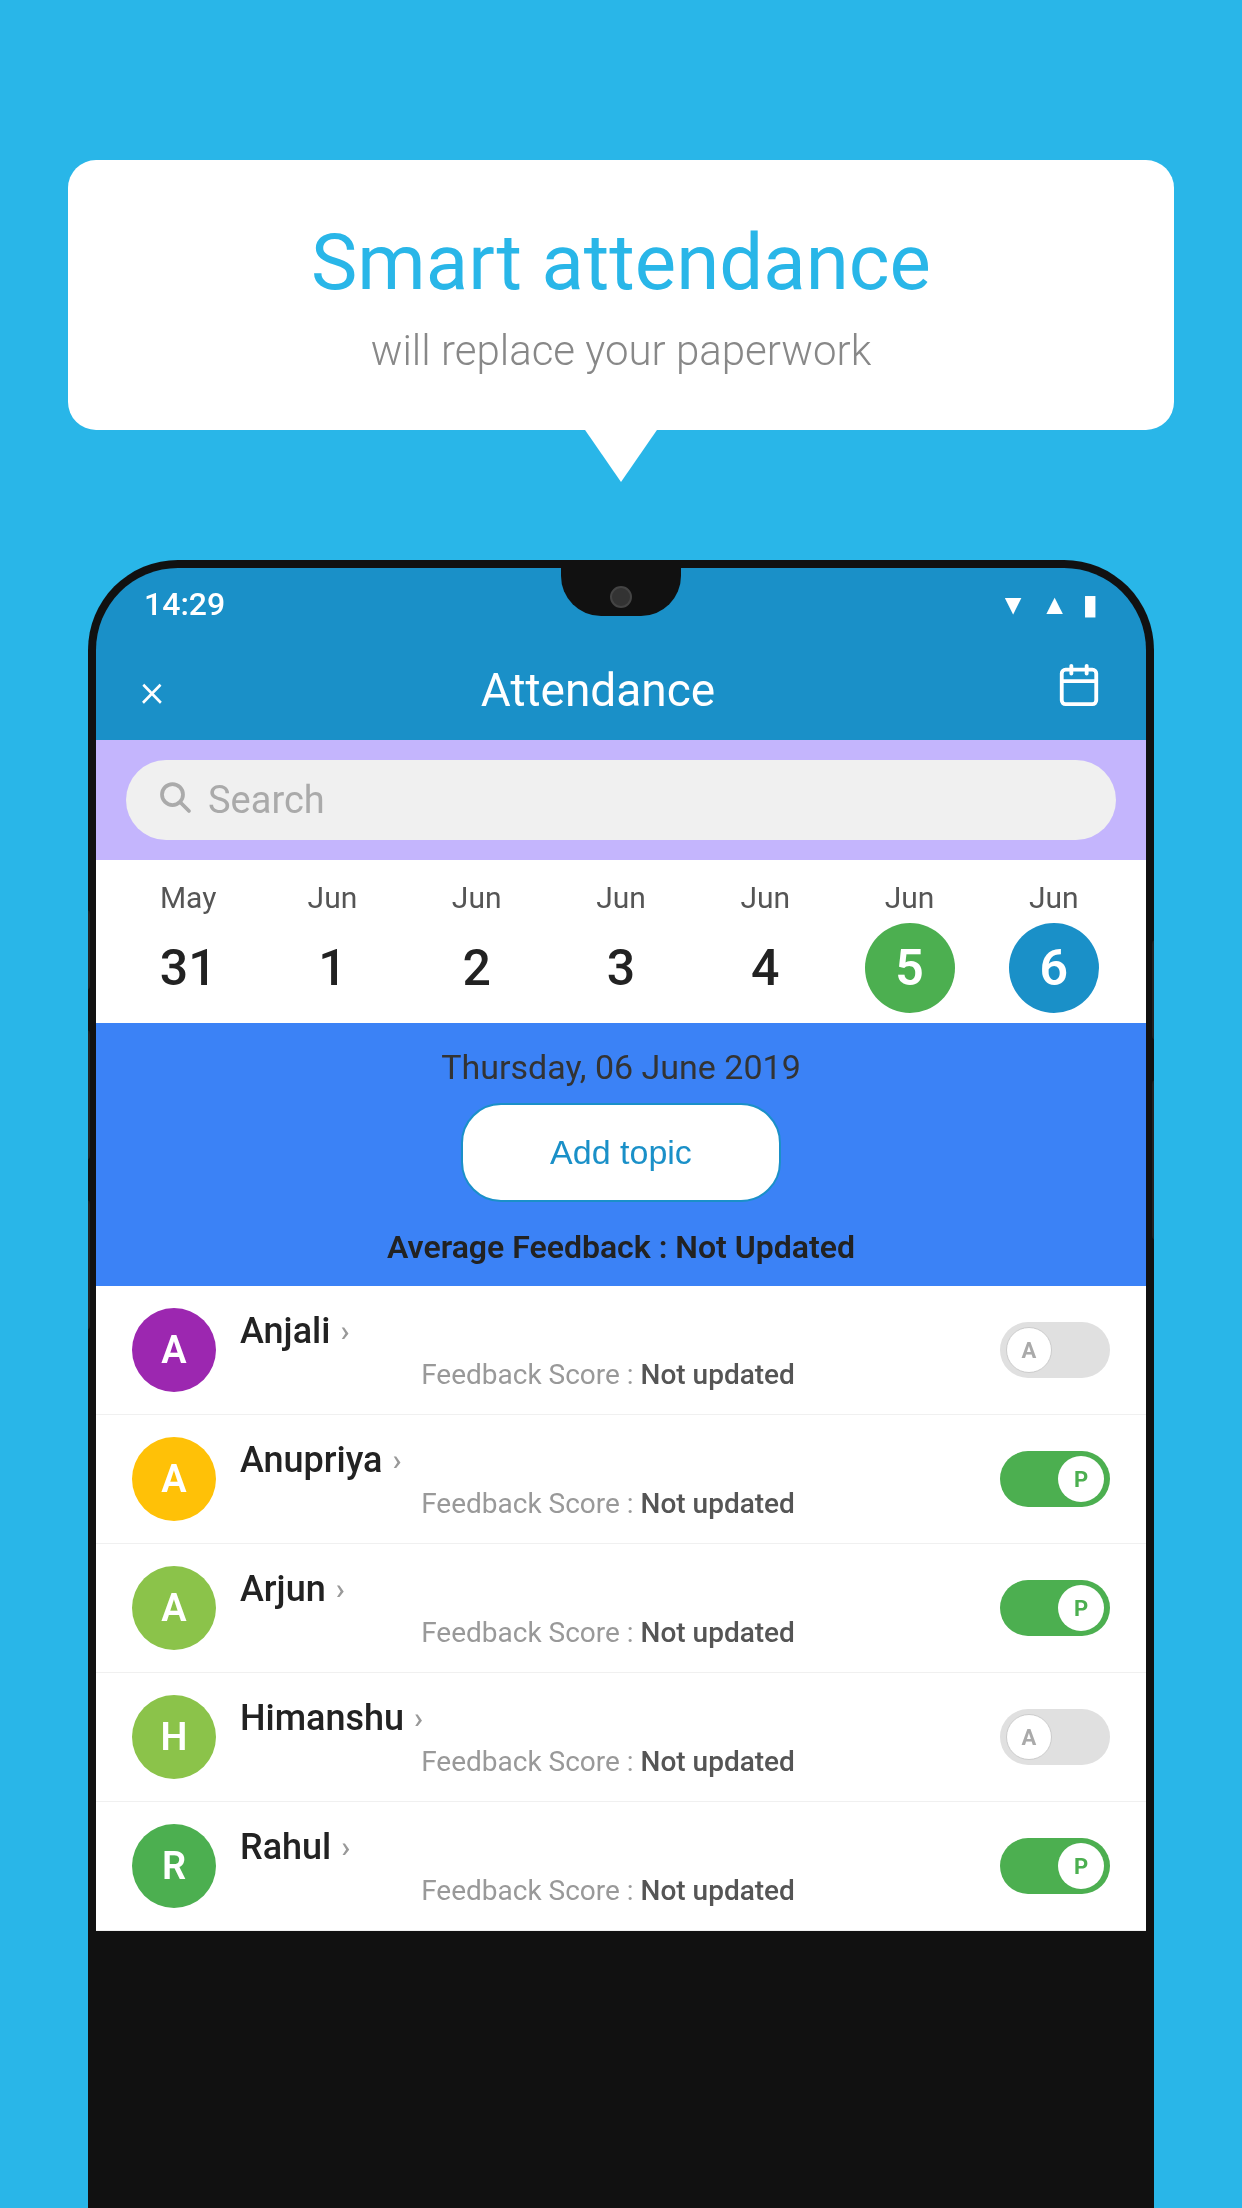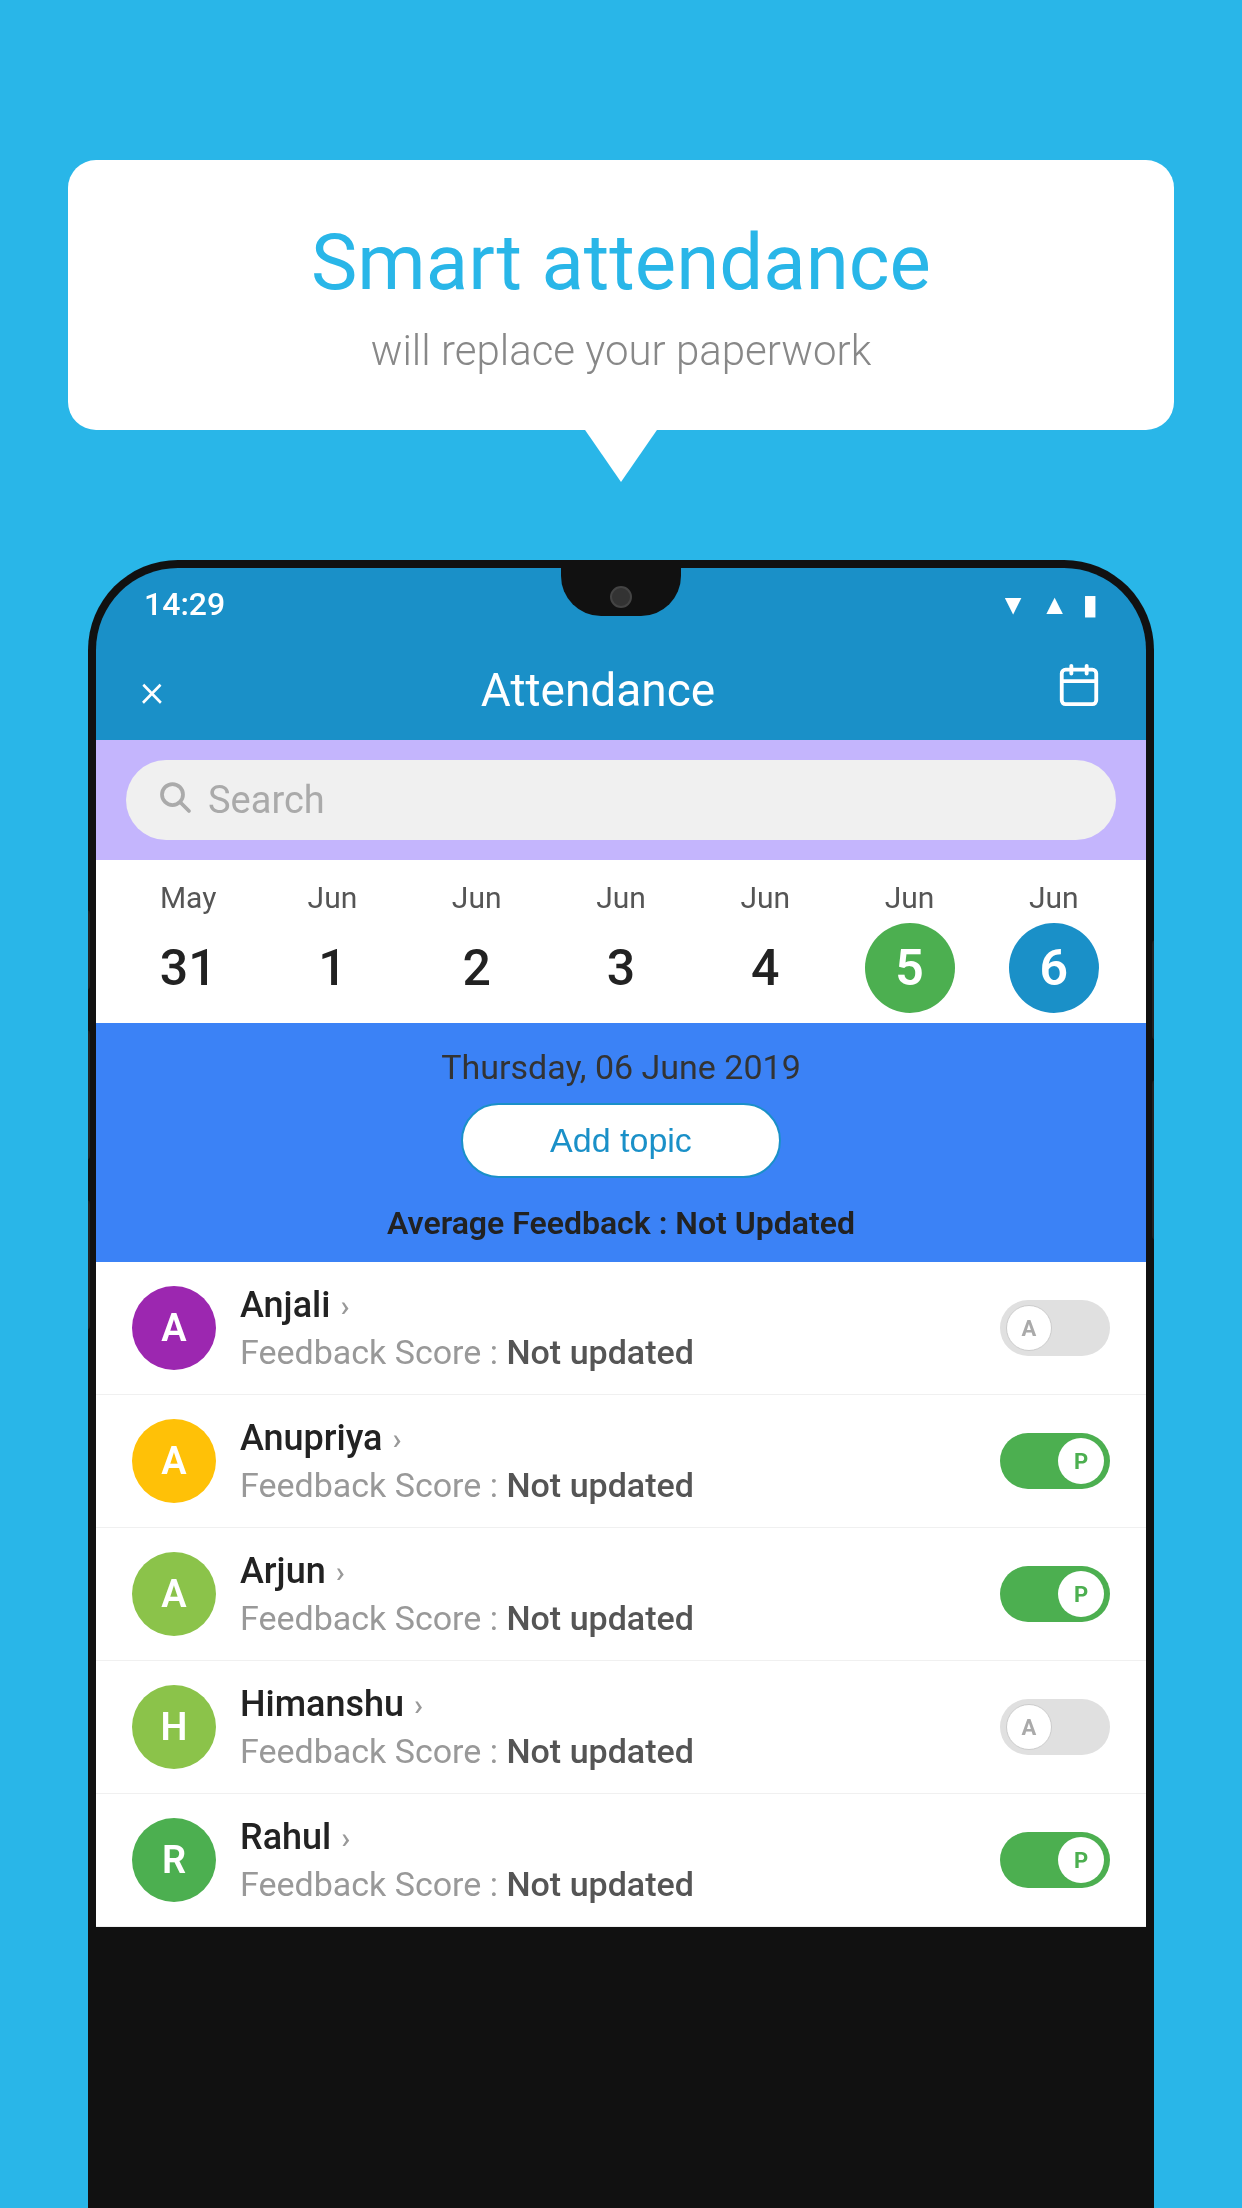--- a/index.html
+++ b/index.html
@@ -255,21 +255,21 @@
       font-weight: 400;
     }
 
     .add-topic-btn {
       display: block;
       margin: 0 auto 20px;
       border: 2px solid #1a90c8;
       background: white;
       color: #1a90c8;
       font-size: 34px;
-      padding: 16px 50px;
+      padding: 28px 50px;
       border-radius: 40px;
       cursor: pointer;
       text-align: center;
       width: 320px;
     }
 
     .feedback-avg {
       text-align: center;
       font-size: 32px;
       color: #888;
@@ -321,22 +321,23 @@
       gap: 10px;
       margin-bottom: 6px;
     }
 
     .chevron-right {
       color: #999;
       font-size: 30px;
     }
 
     .feedback-score {
-      font-size: 34px;
+      font-size: 28px;
       color: #999;
+      text-align: center;
     }
 
     .feedback-score span {
       color: #555;
       font-weight: 500;
     }
 
     
     .toggle-switch {
       width: 110px;

